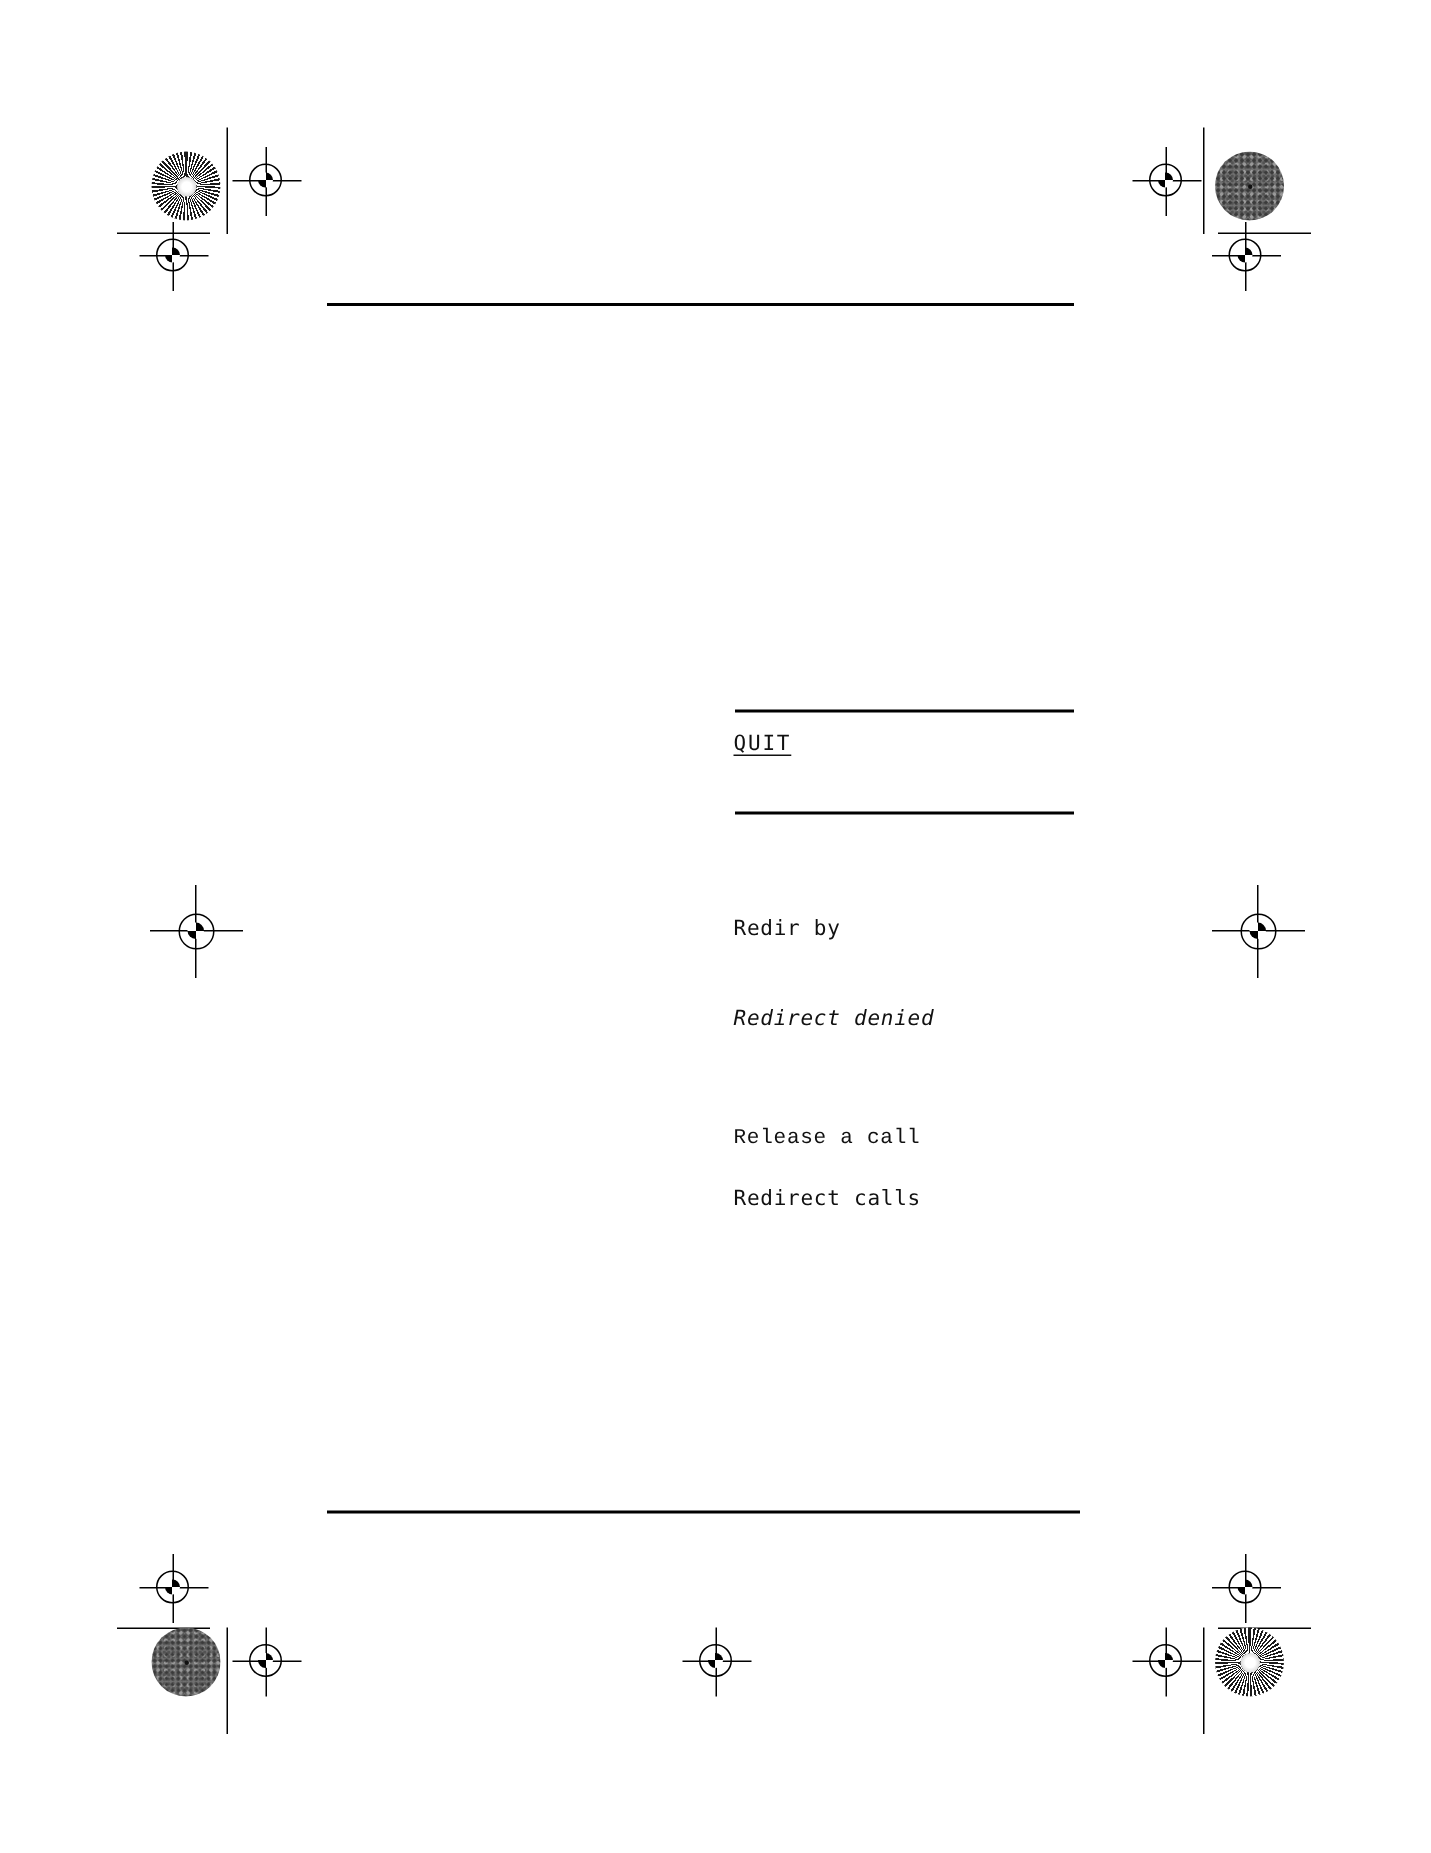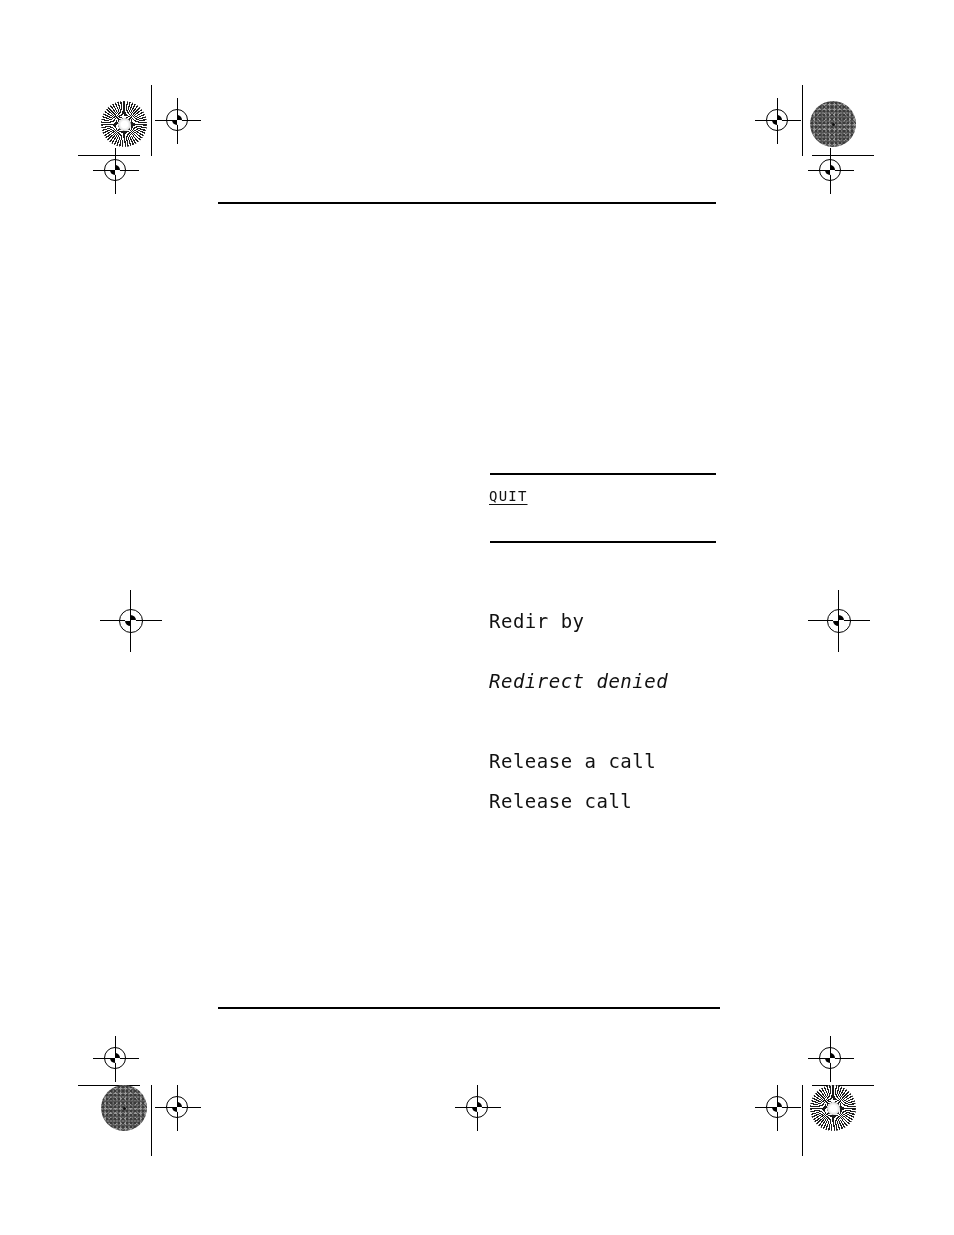--- a/index.html
+++ b/index.html
@@ -19,21 +19,21 @@
   
   .rule {
     position: absolute;
     background: #000000;
   }
 
   
   .entry {
     position: absolute;
     font-family: "DejaVu Sans Mono", monospace;
-    font-size: 19px;
+    font-size: 14px;
     line-height: 1;
     color: #111111;
     letter-spacing: 0.5px;
     white-space: nowrap;
   }
   .entry.underlined {
     text-decoration: underline;
     text-underline-offset: 3px;
     font-size: 14px;
     letter-spacing: 1.2px;
@@ -149,23 +149,23 @@
   <div class="rule" style="left:490px; top:541px; width:226px; height:2px;"></div>
 
   <div class="rule" style="left:218px; top:1007px; width:502px; height:2px;"></div>
 
   <div class="entry underlined" style="left:489px; top:489px;">QUIT</div>
 
   <div class="entry" style="left:489px; top:612px;">Redir by</div>
 
   <div class="entry" style="left:489px; top:672px;font-style:italic;">Redirect denied</div>
 
-  <div class="entry" style="left:489px; top:752px;">Release a call</div>
-
-  <div class="entry" style="left:489px; top:792px;">Release call</div>
+  <div class="entry" style="left:489px; top:752px;font-family:Liberation Mono, monospace;">Release a call</div>
+
+  <div class="entry" style="left:489px; top:792px;">Redirect calls</div>
 
   <div class="rule" style="left:78px; top:155px; width:62px; height:1px;"></div>
   <div class="rule" style="left:151px; top:85px; width:1px; height:71px;"></div>
 
   <div class="rule" style="left:812px; top:155px; width:62px; height:1px;"></div>
   <div class="rule" style="left:802px; top:85px; width:1px; height:71px;"></div>
 
   <div class="rule" style="left:78px; top:1085px; width:62px; height:1px;"></div>
   <div class="rule" style="left:151px; top:1085px; width:1px; height:71px;"></div>
 

